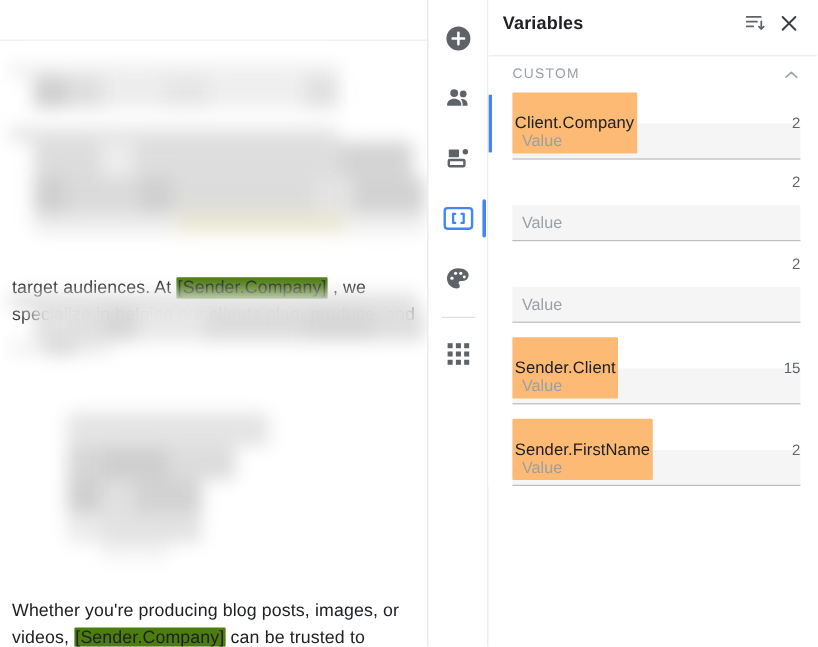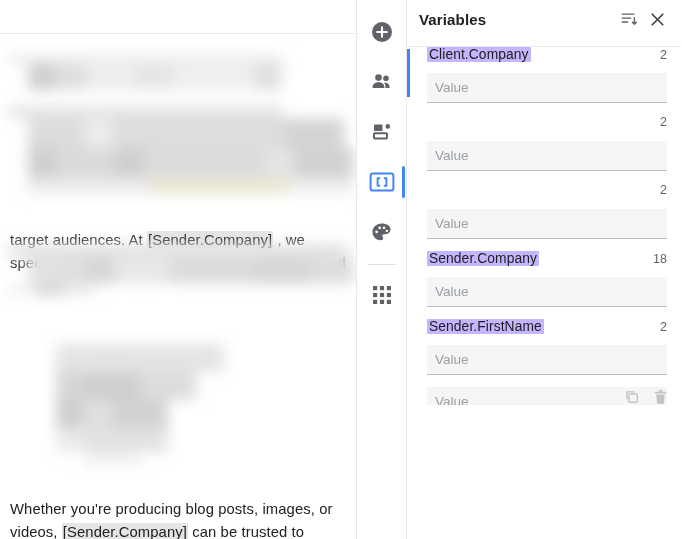--- a/index.html
+++ b/index.html
@@ -65,21 +65,21 @@
     width: 346px;
     font-size: 14.8px;
     line-height: 23px;
     color: #202124;
     letter-spacing: 0.1px;
   }
   .doc-para.p1 { top: 195px; }
   .doc-para.p2 { top: 464px; }
 
   .var-chip {
-    background: #e5e5e5;
+    background: #4d7c0f;
     padding: 1px 1px;
     border-radius: 1px;
     color: #202124;
   }
 
   
   .icon-rail {
     position: relative;
     width: 51px;
     flex: 0 0 51px;
@@ -228,22 +228,22 @@
     background: #4285f4;
   }
   .var-row {
     display: flex;
     align-items: baseline;
     height: 22px;
   }
   .var-name {
     font-size: 13.8px;
     color: #202124;
-    background: #c4b5fd;
-    padding: 0 2px;
+    background: #fdba74;
+    padding: 18px 2px;
     border-radius: 1px;
     letter-spacing: 0.1px;
   }
   .var-count {
     margin-left: auto;
     font-size: 12.5px;
     color: #5f6368;
     padding-left: 8px;
   }
   .var-input {
@@ -435,20 +435,26 @@
       <div class="hdr-icon">
         <svg width="17" height="17" viewBox="0 0 18 18" stroke="#3c4043" stroke-width="1.7" stroke-linecap="round">
           <path d="M3.4 3.4l11.2 11.2M14.6 3.4L3.4 14.6"></path>
         </svg>
       </div>
     </div>
 
 
     <div class="panel-divider"></div>
 
+    <div class="section-header">
+      <div class="section-label">CUSTOM</div>
+      <svg width="15" height="15" viewBox="0 0 16 16" stroke="#9aa0a6" stroke-width="1.5" fill="none" stroke-linecap="round" stroke-linejoin="round">
+        <path d="M3.2 10L8 5.6 12.8 10"></path>
+      </svg>
+    </div>
 
     <div class="var-list">
 
       <div class="var-item">
         <div class="accent"></div>
         <div class="var-row">
           <span class="var-name">Client.Company</span>
           <span class="var-count">2</span>
         </div>
         <div class="var-input">
@@ -469,22 +475,22 @@
         <div class="var-row">
           <span class="var-count">2</span>
         </div>
         <div class="var-input">
           <input type="text" value="" placeholder="Value" style="">
         </div>
       </div>
 
       <div class="var-item">
         <div class="var-row">
-          <span class="var-name">Sender.Company</span>
-          <span class="var-count">18</span>
+          <span class="var-name">Sender.Client</span>
+          <span class="var-count">15</span>
         </div>
         <div class="var-input">
           <input type="text" value="" placeholder="Value" style="">
         </div>
       </div>
 
       <div class="var-item">
         <div class="var-row">
           <span class="var-name">Sender.FirstName</span>
           <span class="var-count">2</span>

